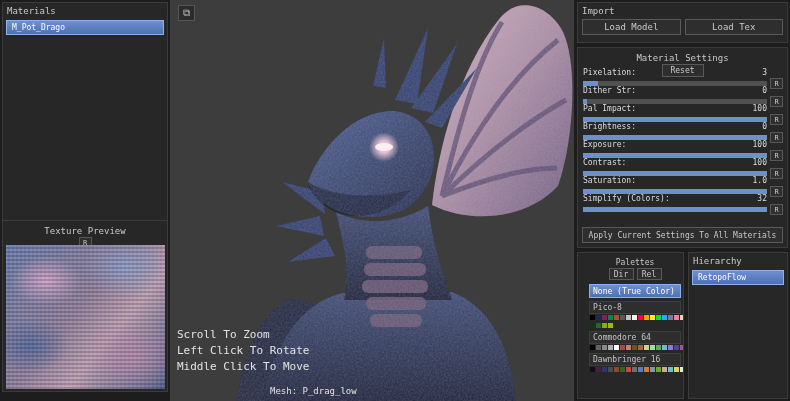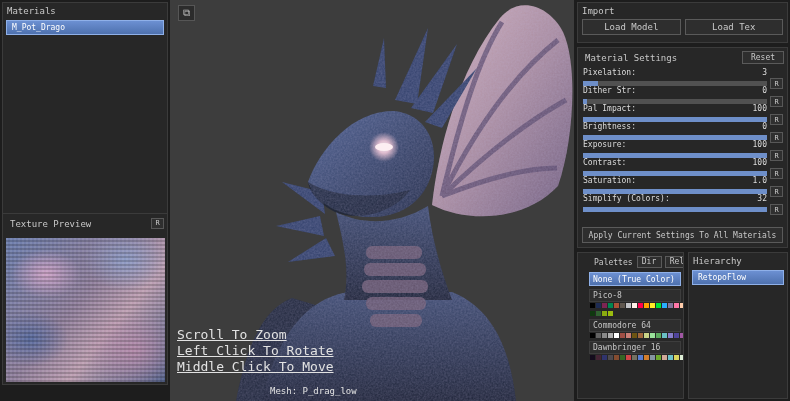--- a/index.html
+++ b/index.html
@@ -2,24 +2,24 @@
 <html><head>
 <meta charset="utf-8">
 <style>
   *{margin:0;padding:0;box-sizing:border-box;}
   html,body{width:790px;height:401px;overflow:hidden;}
   body{background:#1d1d1d;font-family:"DejaVu Sans Mono",monospace;color:#c9c9c9;}
   #app{position:relative;width:790px;height:401px;}
 
   .panel{position:absolute;background:#272727;border:1px solid #3b3b3b;}
   .panel-title{font-size:9px;color:#c9c9c9;padding:3px 4px 1px;white-space:nowrap;}
-  .panel-head{display:flex;justify-content:space-between;align-items:center;padding:2px 3px 1px;}
+  .panel-head{display:flex;justify-content:space-between;align-items:center;padding:2px 3px 1px;flex-direction:column;}
 
   .materials{left:2px;top:2px;width:166px;height:220px;}
-  .texture{left:2px;top:213px;width:166px;height:172px;}
+  .texture{left:2px;top:220px;width:166px;height:172px;}
   .import{left:577px;top:2px;width:211px;height:41px;}
   .settings{left:577px;top:47px;width:211px;height:201px;}
   .palettes{left:577px;top:252px;width:107px;height:147px;overflow:hidden;padding-left:9px;}
   .hierarchy{left:688px;top:252px;width:100px;height:147px;overflow:hidden;}
 
   .btn{background:#2e2e2e;border:1px solid #5a5a5a;color:#c9c9c9;font-family:inherit;
        font-size:9px;display:flex;align-items:center;justify-content:center;cursor:pointer;}
   .r-btn{width:13px;height:11px;background:#2f2f2f;border:1px solid #585858;color:#c9c9c9;
          font-size:7px;font-family:inherit;display:flex;align-items:center;justify-content:center;
          cursor:pointer;padding:0;flex:0 0 auto;}
@@ -37,21 +37,21 @@
       radial-gradient(70px 55px at 80% 78%, rgba(182,140,172,.95), rgba(182,140,172,0) 70%),
       linear-gradient(130deg,#6d7fae,#93829f 45%,#bfa1b4 65%,#50618c);}
   .texture-img::after{content:"";position:absolute;inset:0;background:
       repeating-linear-gradient(0deg, rgba(0,0,0,.18) 0 2px, transparent 2px 4px),
       repeating-linear-gradient(90deg, rgba(255,255,255,.07) 0 2px, transparent 2px 4px);}
 
   .viewport{position:absolute;left:170px;top:0;width:404px;height:401px;background:#3d3d3d;}
   .vp-btn{position:absolute;left:8px;top:5px;width:17px;height:16px;background:#2c2c2c;
           border:1px solid #565656;color:#bbb;font-size:10px;display:flex;align-items:center;
           justify-content:center;cursor:pointer;font-family:inherit;}
-  .hints{position:absolute;left:7px;bottom:26px;font-size:13px;line-height:16px;color:#e2e2e2;text-decoration:underline;}
+  .hints{position:absolute;left:7px;bottom:26px;font-size:11px;line-height:16px;color:#e2e2e2;}
   .mesh-label{position:absolute;left:88px;bottom:5px;font-size:9px;color:#e2e2e2;padding-left:12px;}
 
   .import-btns{display:flex;gap:4px;padding:2px 4px 0;}
   .import-btns .btn{flex:1;height:16px;}
 
   .reset{width:42px;height:13px;font-size:8px;}
   .sliders{position:absolute;left:5px;right:4px;top:20px;}
   .slider-block{height:18px;}
   .s-labels{display:flex;justify-content:space-between;align-items:center;height:9px;
             font-size:8px;color:#dcdcdc;padding-right:16px;}

